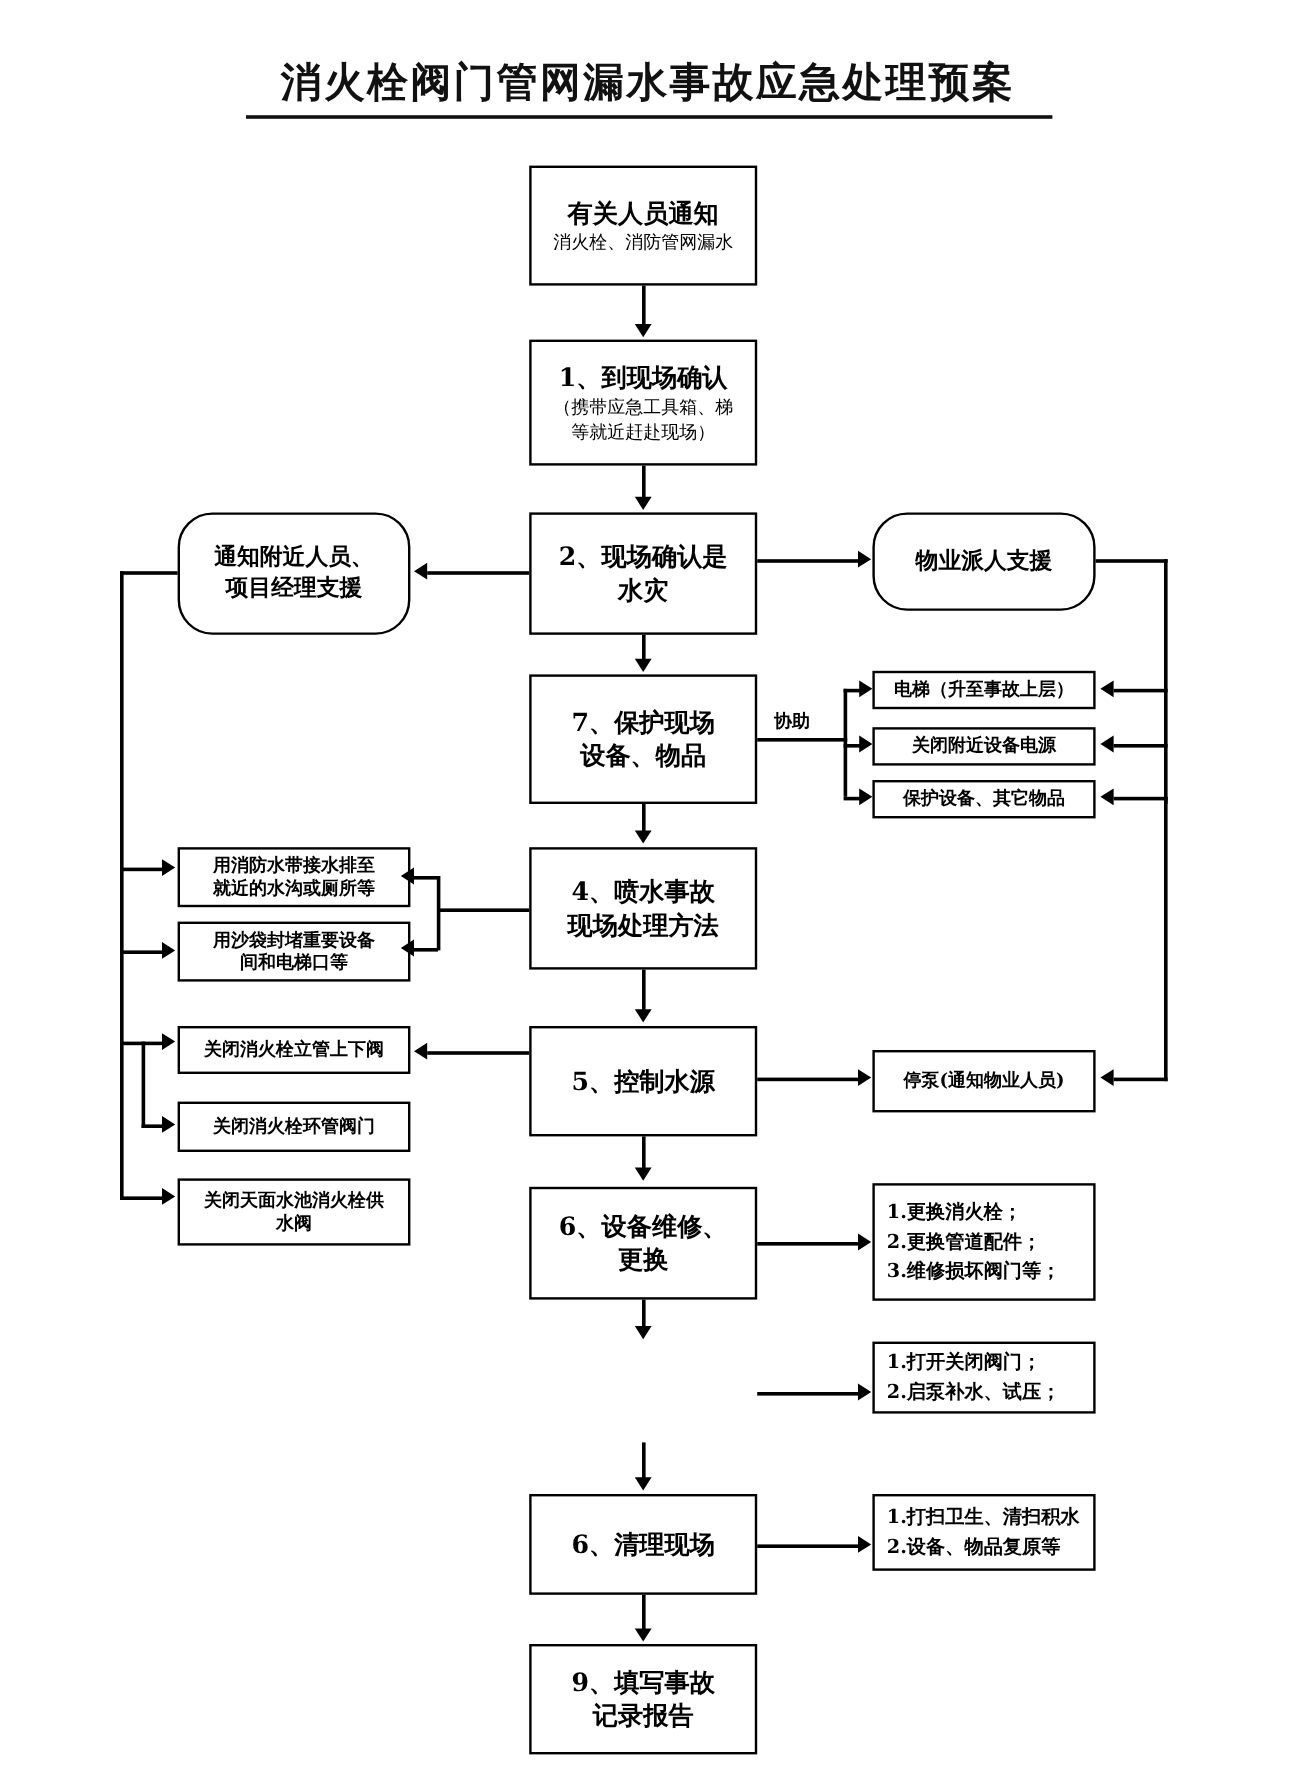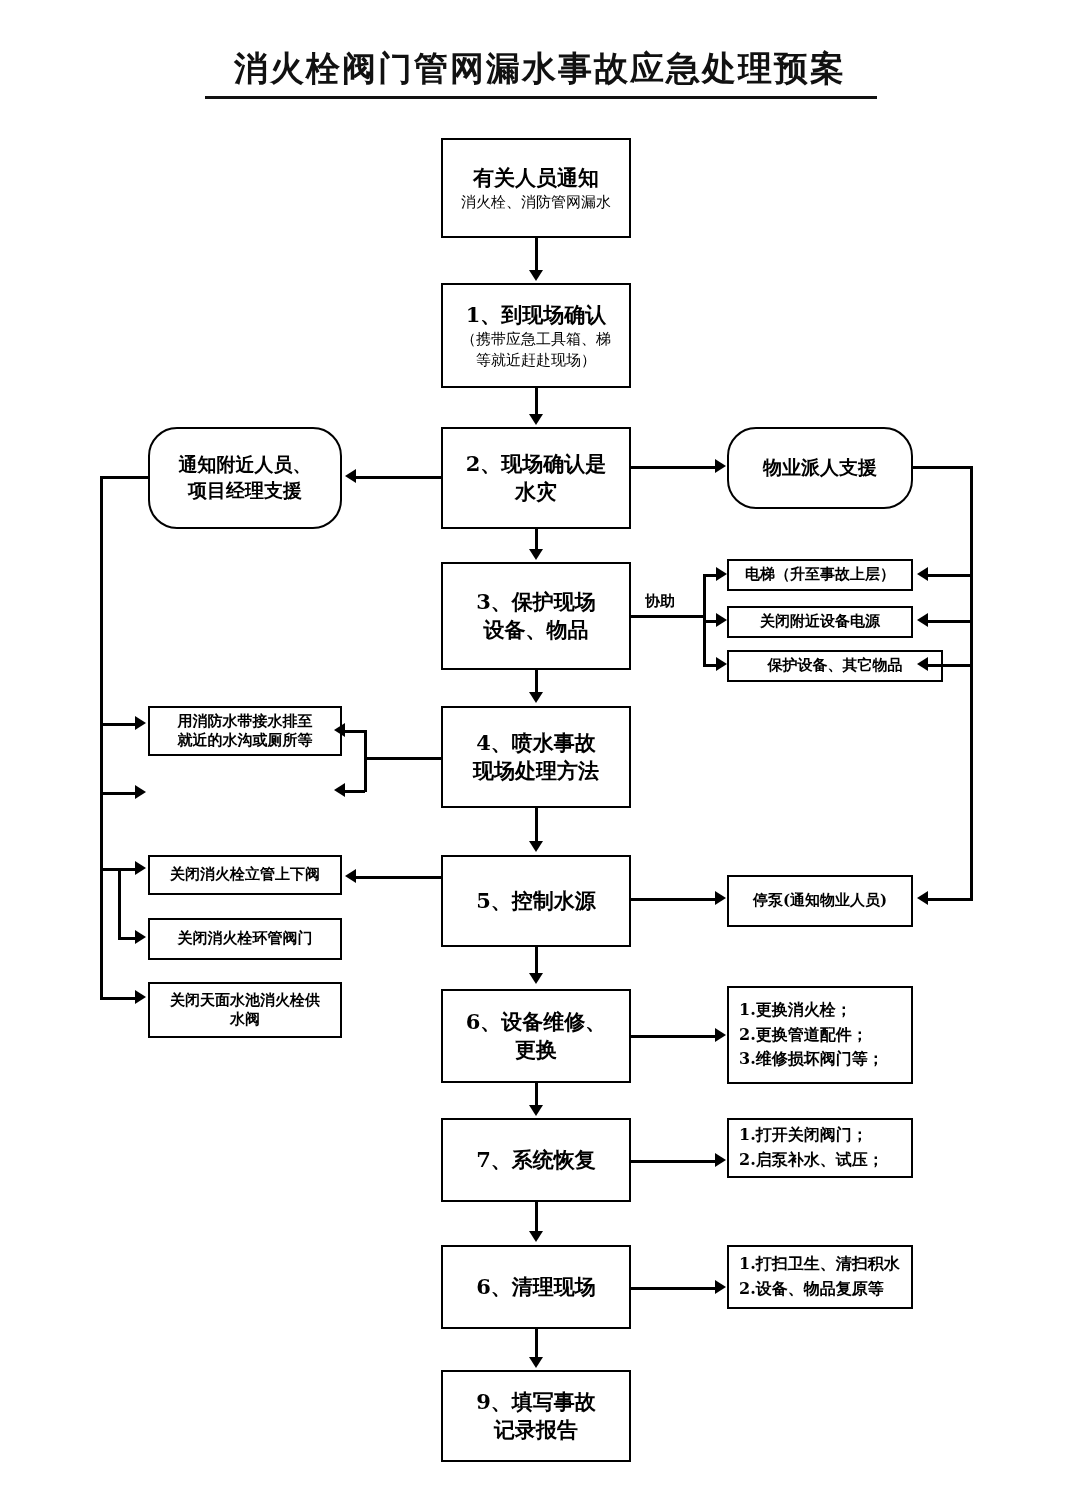--- a/index.html
+++ b/index.html
@@ -141,41 +141,38 @@
     <span class="line sub">（携带应急工具箱、梯</span>
     <span class="line sub">等就近赶赴现场）</span>
   </div>
 
   <div class="box main" style="left:441px; top:427px; width:190px; height:102px;">
     <span class="line">2、现场确认是</span>
     <span class="line">水灾</span>
   </div>
 
   <div class="box main" style="left:441px; top:562px; width:190px; height:108px;">
-    <span class="line">3、保护现场</span>
+    <span class="line">7、保护现场</span>
     <span class="line">设备、物品</span>
   </div>
 
   <div class="box main" style="left:441px; top:706px; width:190px; height:102px;">
     <span class="line">4、喷水事故</span>
     <span class="line">现场处理方法</span>
   </div>
 
   <div class="box main" style="left:441px; top:855px; width:190px; height:92px;">
     <span class="line">5、控制水源</span>
   </div>
 
   <div class="box main" style="left:441px; top:989px; width:190px; height:94px;">
     <span class="line">6、设备维修、</span>
     <span class="line">更换</span>
   </div>
 
-  <div class="box main" style="left:441px; top:1118px; width:190px; height:84px;">
-    <span class="line">7、系统恢复</span>
-  </div>
 
   <div class="box main" style="left:441px; top:1245px; width:190px; height:84px;">
     <span class="line">6、清理现场</span>
   </div>
 
   <div class="box main" style="left:441px; top:1370px; width:190px; height:92px;">
     <span class="line">9、填写事故</span>
     <span class="line">记录报告</span>
   </div>
 
@@ -187,27 +184,31 @@
   <div class="box side" style="left:727px; top:427px; width:186px; height:82px;">
     <span class="line">物业派人支援</span>
   </div>
 
   <div class="box small" style="left:727px; top:559px; width:186px; height:32px;">
     <span class="line">电梯（升至事故上层）</span>
   </div>
   <div class="box small" style="left:727px; top:606px; width:186px; height:32px;">
     <span class="line">关闭附近设备电源</span>
   </div>
-  <div class="box small" style="left:727px; top:650px; width:216px; height:32px;">
+  <div class="box small" style="left:727px; top:650px; width:186px; height:32px;">
     <span class="line">保护设备、其它物品</span>
   </div>
 
   <div class="box small" style="left:148px; top:706px; width:194px; height:50px;">
     <span class="line">用消防水带接水排至</span>
     <span class="line">就近的水沟或厕所等</span>
+  </div>
+  <div class="box small" style="left:148px; top:768px; width:194px; height:50px;">
+    <span class="line">用沙袋封堵重要设备</span>
+    <span class="line">间和电梯口等</span>
   </div>
 
   <div class="box small" style="left:148px; top:855px; width:194px; height:40px;">
     <span class="line">关闭消火栓立管上下阀</span>
   </div>
   <div class="box small" style="left:148px; top:918px; width:194px; height:42px;">
     <span class="line">关闭消火栓环管阀门</span>
   </div>
   <div class="box small" style="left:148px; top:982px; width:194px; height:56px;">
     <span class="line">关闭天面水池消火栓供</span>

